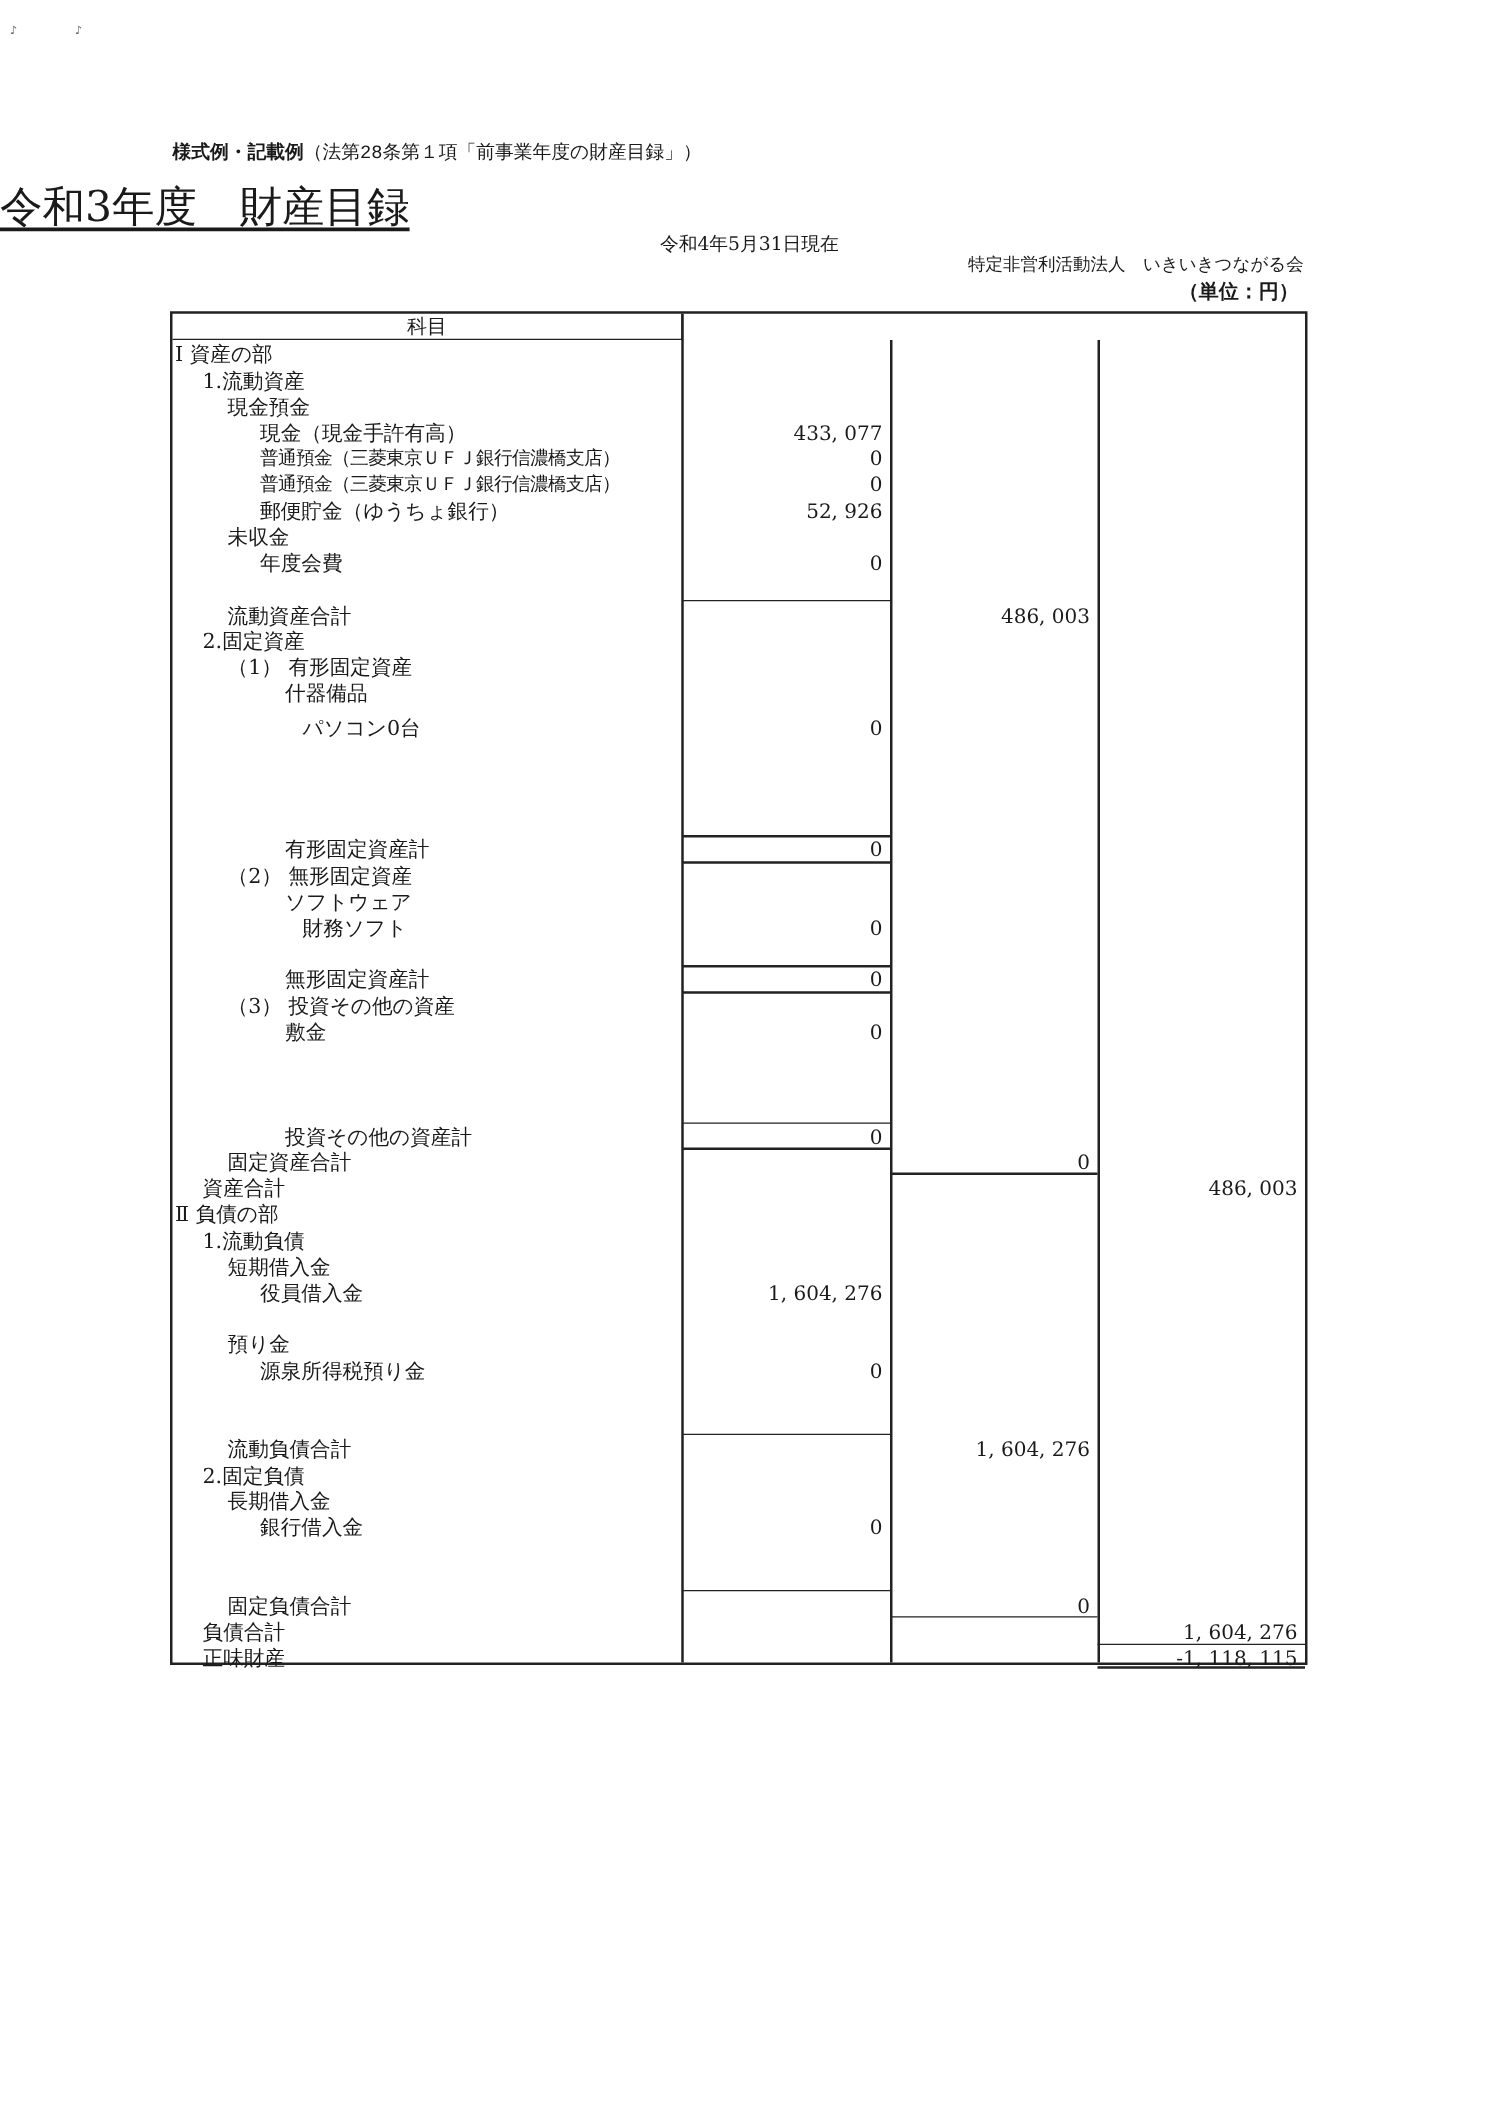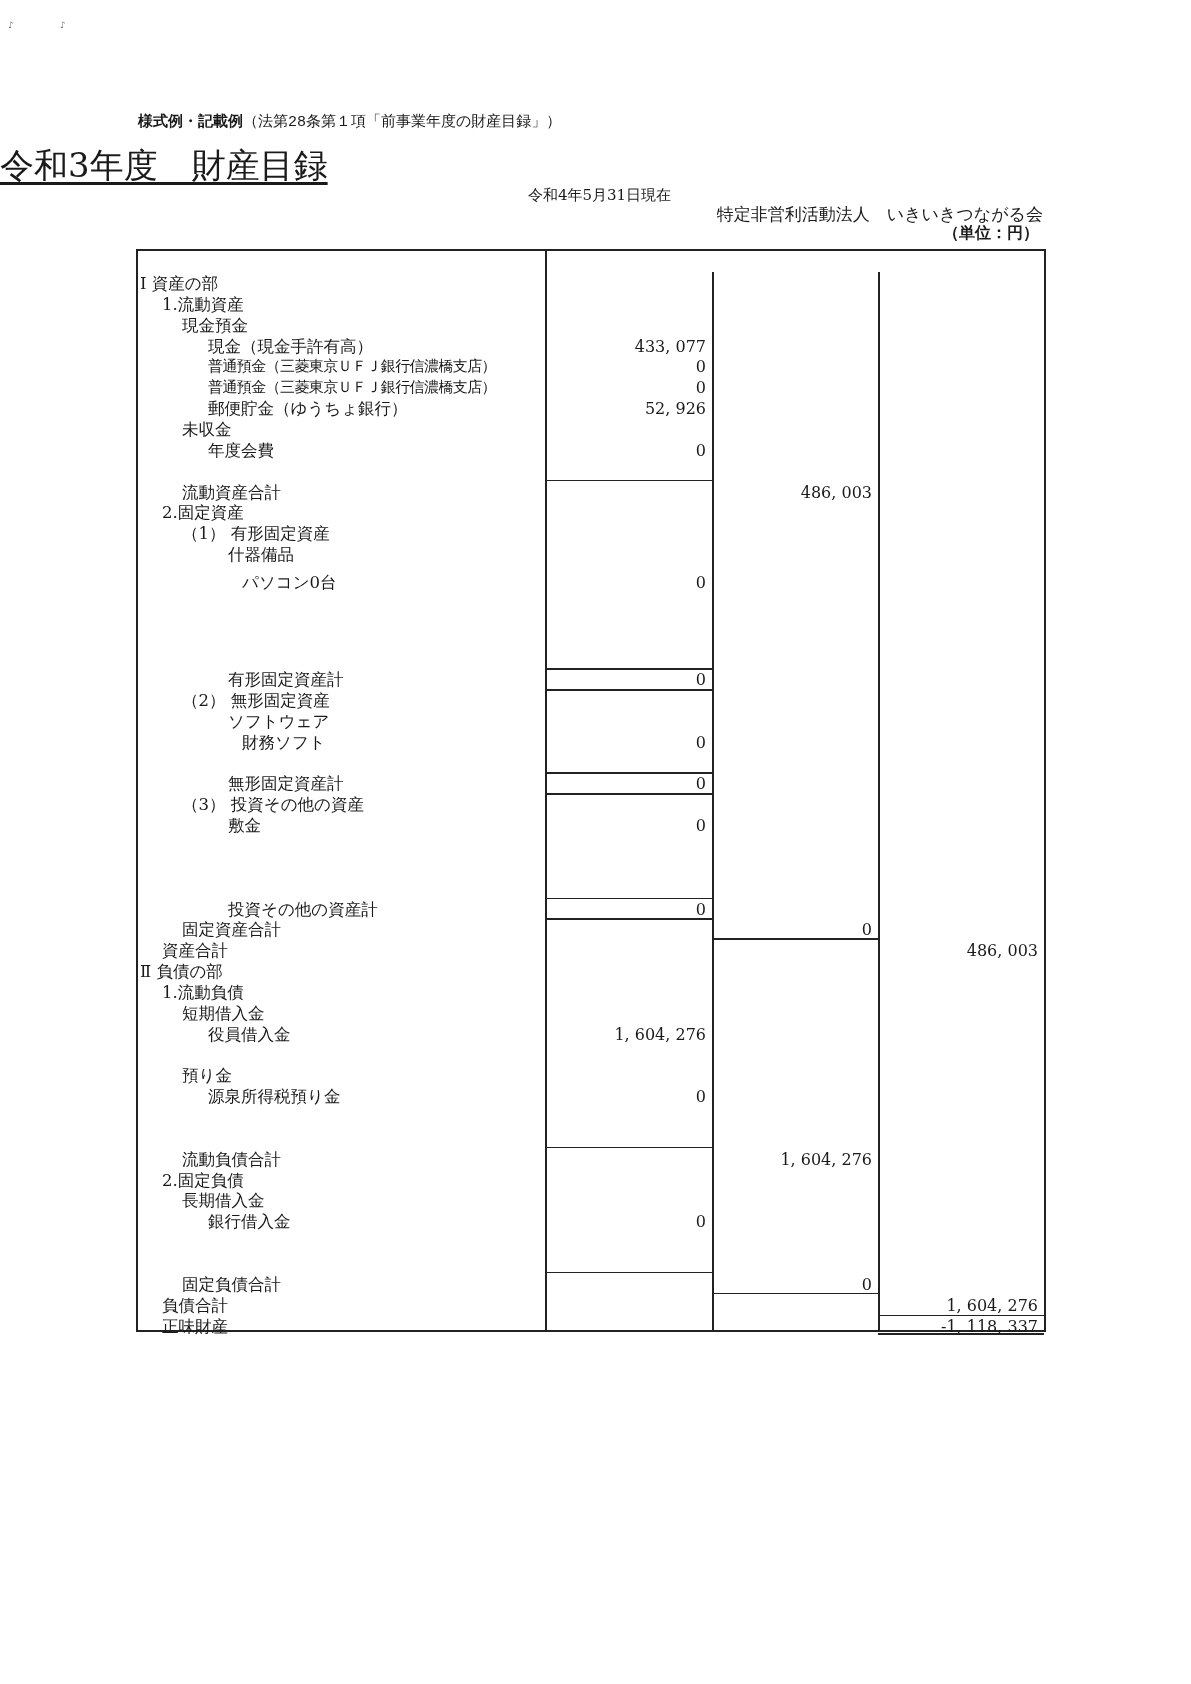--- a/index.html
+++ b/index.html
@@ -5,21 +5,21 @@
   html, body { margin:0; padding:0; background:#fff; }
   body { width:1191px; height:1684px; position:relative; overflow:hidden;
          font-family:"DejaVu Serif","Liberation Serif",serif; color:#1a1a1a; }
   .abs { position:absolute; white-space:nowrap; }
   .mark { position:absolute; font-size:9px; color:#666; }
   .form-label { left:138px; top:112px; font-size:15px; font-weight:bold; font-family:Liberation Mono, monospace; }
   .form-label .paren { font-weight:normal; }
   .title { left:0; width:1191px; top:143px; text-align:left; font-size:34px; }
   .title span { text-decoration:underline; text-underline-offset:5px; padding-left:0; }
   .asof { left:0; width:1191px; top:186px; text-align:center; font-size:15px; padding-left:8px; box-sizing:border-box; }
-  .org { right:148px; top:203px; font-size:17px; }
+  .org { right:148px; top:203px; font-size:14px; }
   .unit { right:152px; top:223px; font-size:16px; font-weight:bold; }
   .table { position:absolute; left:136px; top:249px; width:910px; height:1083px; border:2px solid #222; box-sizing:border-box; }
   .hdr { position:absolute; top:0; height:20px; border-bottom:1.5px solid #222; text-align:center; font-size:16px; line-height:20px; }
   .vline { position:absolute; background:#222; width:1.5px; }
   .hline { position:absolute; background:#222; height:1.5px; }
   .row { position:absolute; font-size:16.5px; line-height:21px; height:21px; }
   .row .lbl { position:absolute; white-space:nowrap; }
   .num { position:absolute; text-align:right; font-size:16px; line-height:21px; height:21px; white-space:nowrap; }
 </style>
 </head>
@@ -31,20 +31,21 @@
 <div class="abs form-label">
   <span>様式例・記載例</span><span class="paren">（法第28条第１項「前事業年度の財産目録」）</span>
 </div>
 
 <div class="abs title"><span>令和3年度　財産目録</span></div>
 <div class="abs asof">令和4年5月31日現在</div>
 <div class="abs org">特定非営利活動法人　いきいきつながる会</div>
 <div class="abs unit">（単位：円）</div>
 
 <div class="table" id="tbl">
+  <div class="hdr" style="left:0;width:407px;border-right:1.5px solid #222;">科目</div>
   <div id="rows">
       <div class="row" style="top: 22px; left: 0px; width: 906px;">
         <span class="lbl" style="left: 2px;">Ⅰ 資産の部</span>
       </div>
       <div class="row" style="top: 42.85px; left: 0px; width: 906px;">
         <span class="lbl" style="left: 24px;">1.流動資産</span>
       </div>
       <div class="row" style="top: 63.7px; left: 0px; width: 906px;">
         <span class="lbl" style="left: 44px;">現金預金</span>
       </div>
@@ -204,21 +205,21 @@
       <div class="row" style="top: 1022.8px; left: 0px; width: 906px;">
         <span class="lbl" style="left: 44px;">固定負債合計</span>
         <span class="num" style="left: 574px; width: 160px; top: 0px;">0</span>
       </div>
       <div class="row" style="top: 1043.65px; left: 0px; width: 906px;">
         <span class="lbl" style="left: 24px;">負債合計</span>
         <span class="num" style="left: 740px; width: 160px; top: 0px;">1, 604, 276</span>
       </div>
       <div class="row" style="top: 1064.5px; left: 0px; width: 906px;">
         <span class="lbl" style="left: 24px;">正味財産</span>
-        <span class="num" style="left: 740px; width: 160px; top: 0px;">-1, 118, 337</span>
+        <span class="num" style="left: 740px; width: 160px; top: 0px;">-1, 118, 115</span>
       </div>
     </div>
 <div class="vline" style="left: 407px; top: 0px; height: 1079px;"></div>
     <div class="vline" style="left: 574px; top: 21px; height: 1058px;"></div>
     <div class="vline" style="left: 740px; top: 21px; height: 1058px;"></div>
     <div class="hline" style="left: 408px; width: 166px; top: 228.5px;"></div>
     <div class="hline" style="left: 408px; width: 166px; top: 417.15px;"></div>
     <div class="hline" style="left: 408px; width: 166px; top: 438px;"></div>
     <div class="hline" style="left: 408px; width: 166px; top: 521.4px;"></div>
     <div class="hline" style="left: 408px; width: 166px; top: 542.25px;"></div>

